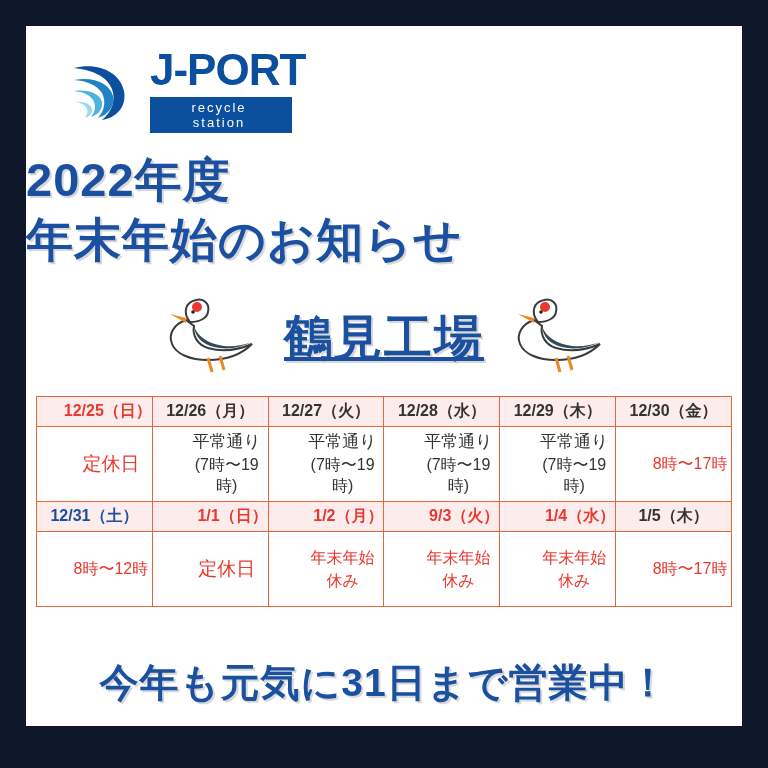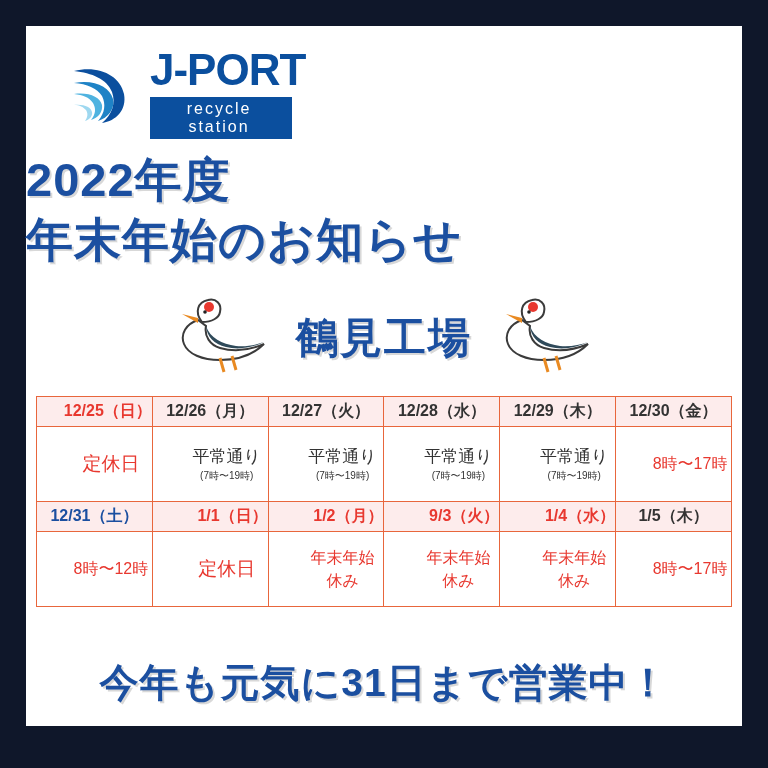--- a/index.html
+++ b/index.html
@@ -55,21 +55,21 @@
     font-weight: bold;
     font-size: 44px;
     letter-spacing: -1px;
     color: #0b4f9e;
     line-height: 1;
   }
   .logo-sub {
     margin-top: 5px;
     background: #0b4f9e;
     color: #ffffff;
-    font-size: 16px;
+    font-size: 13px;
     letter-spacing: 2px;
     padding: 3px 20px 3px 16px;
     width: 142px;
     text-align: center;
     box-sizing: border-box;
   }
 
   
   .heading {
     position: absolute;
@@ -90,24 +90,25 @@
     left: 0;
     top: 268px;
     width: 716px;
     display: flex;
     align-items: center;
     justify-content: center;
   }
   .factory-name {
     color: #1b4fa0;
     font-weight: bold;
-    font-size: 42px;
+    font-size: 48px;
     letter-spacing: 2px;
     text-shadow: 2px 2px 0 #d8d8d8;
     margin: 0 26px;
+    text-decoration: underline;
   }
   .crane { width: 96px; height: 88px; flex: 0 0 auto; }
 
   
   .cal {
     position: absolute;
     left: 10px;
     top: 370px;
     width: 696px;
     border-collapse: collapse;
@@ -131,21 +132,21 @@
   .body td {
     background: #ffffff;
     height: 74px;
     font-size: 17px;
     color: #333333;
     line-height: 1.35;
     padding-left: 33px;
   }
   .body td.red { color: #e8382f; font-size: 16px; }
   .body td.closed { color: #e8382f; font-size: 19px; }
-  .body td .sub { font-size: 10px; display: block; }
+  .body td .sub { font-size: 16px; display: block; }
   .body td .hol { color: #e8382f; font-size: 16px; }
 
   
   .footer {
     position: absolute;
     left: 0;
     top: 630px;
     width: 716px;
     text-align: center;
     color: #1b4fa0;

